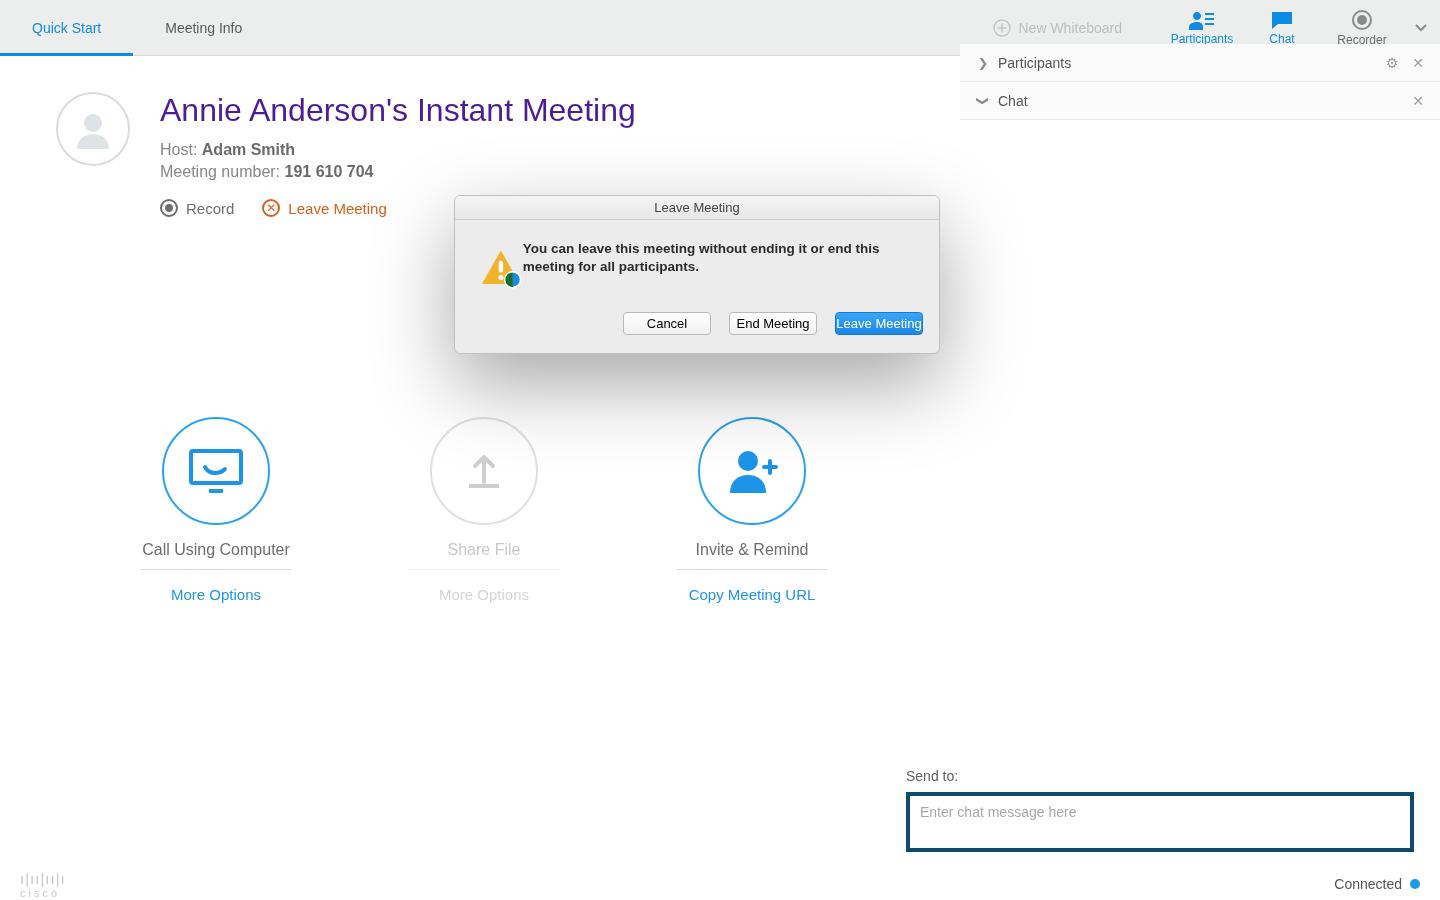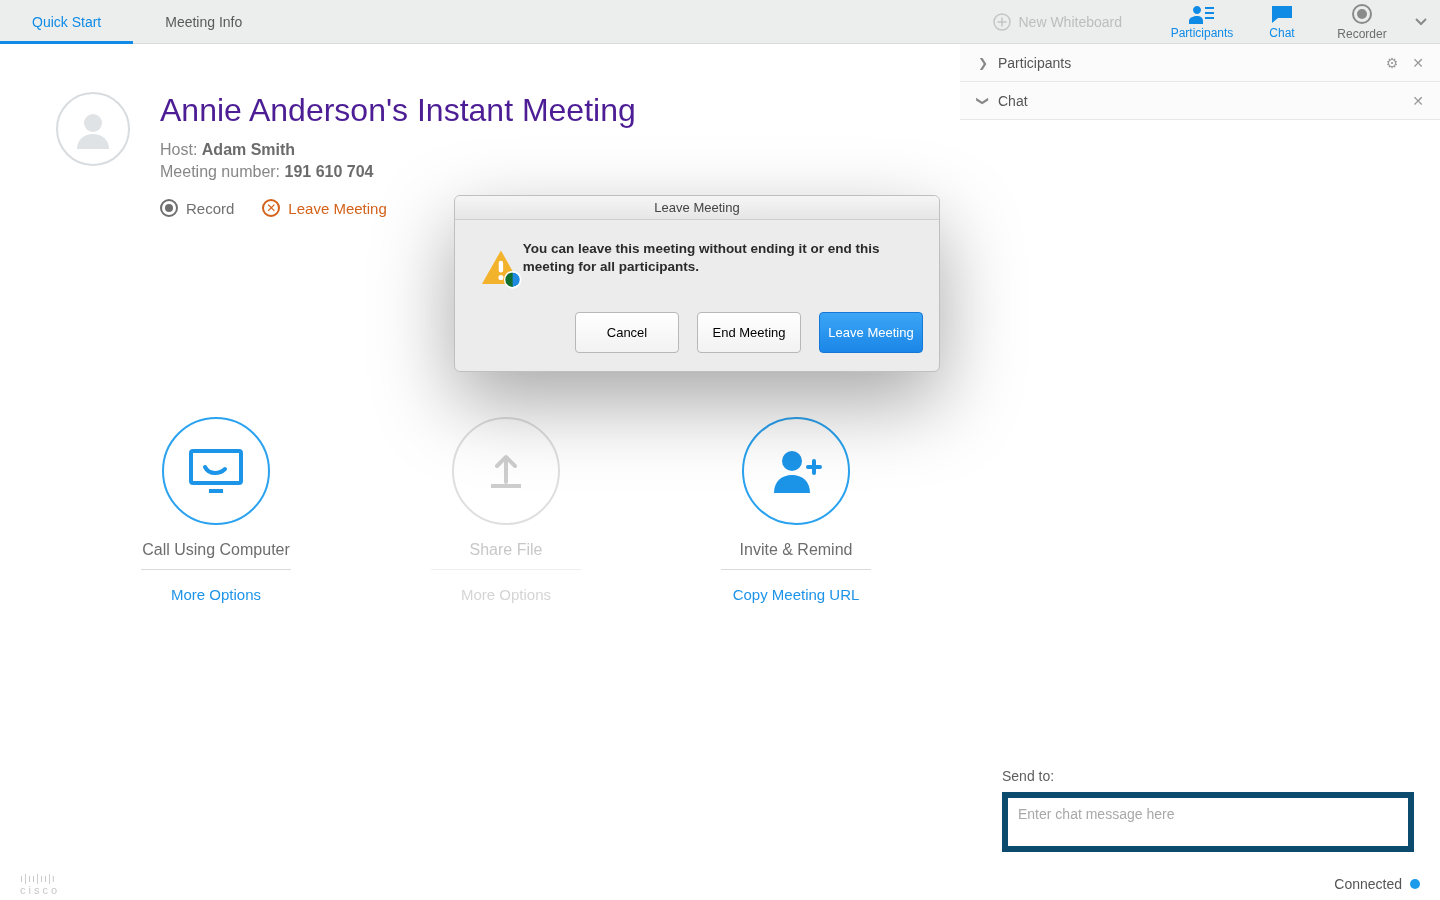--- a/index.html
+++ b/index.html
@@ -1,18 +1,18 @@
 <!DOCTYPE html>
 <html><head>
 <meta charset="utf-8">
 <style>
   * { box-sizing: border-box; margin: 0; padding: 0; font-family: -apple-system, BlinkMacSystemFont, "Helvetica Neue", Arial, sans-serif; }
   body { width: 1440px; height: 900px; background: #fff; overflow: hidden; position: relative; }
   
-  .topbar { width: 100%; height: 44px; background: #eceeee; border-bottom: 1px solid #d9dbdc; display: flex; align-items: stretch; }
+  .topbar { width: 100%; height: 56px; background: #eceeee; border-bottom: 1px solid #d9dbdc; display: flex; align-items: stretch; }
   .tab { padding: 0 32px; display: flex; align-items: center; font-size: 14px; color: #5a5a5a; cursor: pointer; position: relative; }
   .tab.active { color: #0f8be6; }
   .tab.active::after { content: ""; position: absolute; left: 0; right: 0; bottom: -1px; height: 3px; background: #0f8be6; }
   .nw-area { margin-left: auto; display: flex; align-items: center; color: #bdbdbd; font-size: 14px; gap: 8px; padding-right: 40px; cursor: pointer; }
   .panel-btn { width: 80px; display: flex; flex-direction: column; align-items: center; justify-content: center; font-size: 12px; cursor: pointer; }
   .panel-btn.blue { color: #0f8be6; }
   .panel-btn.gray { color: #6c6c6c; }
   .panel-btn svg { margin-bottom: 2px; }
   .chev { display: flex; align-items: center; padding: 0 12px; cursor: pointer; }
   
@@ -29,43 +29,43 @@
   .sub { color: #878787; font-size: 16px; margin-top: 12px; }
   .sub b { color: #6b6b6b; font-weight: 600; }
   .row-actions { margin-top: 18px; display: flex; gap: 28px; align-items: center; }
   .act { display: flex; align-items: center; gap: 8px; font-size: 15px; cursor: pointer; }
   .act.rec { color: #6f6f6f; }
   .act.leave { color: #d46119; }
   .circle-ic { width: 18px; height: 18px; border: 2px solid #6f6f6f; border-radius: 50%; display: inline-flex; align-items: center; justify-content: center; }
   .circle-ic .dot { width: 8px; height: 8px; background: #6f6f6f; border-radius: 50%; }
   .circle-x { width: 18px; height: 18px; border: 2px solid #d46119; border-radius: 50%; display: inline-flex; align-items: center; justify-content: center; color: #d46119; font-size: 12px; line-height: 1; }
   
-  .big-row { display: flex; gap: 110px; margin-top: 200px; margin-left: 70px; align-items: center; }
+  .big-row { display: flex; gap: 88px; margin-top: 200px; margin-left: 70px; align-items: center; }
   .big-col { display: flex; flex-direction: column; align-items: center; width: 180px; }
   .big-circle { width: 108px; height: 108px; border-radius: 50%; display: flex; align-items: center; justify-content: center; margin-bottom: 16px; }
   .bc-blue { border: 2px solid #2aa2ef; }
   .bc-gray { border: 2px solid #dcdcdc; }
   .big-label { color: #6d6d6d; font-size: 16px; padding-bottom: 10px; border-bottom: 1px solid #dadada; width: 150px; text-align: center; }
   .big-label.light { color: #c2c2c2; border-bottom-color: #eee; }
   .big-link { margin-top: 16px; font-size: 15px; color: #1e94e8; cursor: pointer; }
   .big-link.light { color: #d0d0d0; }
   
   .modal { position: absolute; top: 195px; left: 454px; width: 486px; background: #ececec; border: 1px solid #bfbfbf; border-radius: 6px; box-shadow: 0 30px 80px rgba(0,0,0,0.35); overflow: hidden; }
   .modal-title { height: 24px; background: linear-gradient(#f5f5f5,#e6e6e6); border-bottom: 1px solid #cfcfcf; text-align: center; font-size: 13px; color: #444; line-height: 24px; }
   .modal-body { padding: 20px 24px 8px 24px; display: flex; }
   .modal-txt { font-size: 13.5px; color: #2b2b2b; font-weight: 600; line-height: 1.35; }
   .modal-btns { display: flex; gap: 18px; justify-content: flex-end; padding: 8px 16px 18px 16px; }
-  .mbtn { font-size: 13px; padding: 12px 0; width: 104px; text-align: center; border-radius: 4px; border: 1px solid #b8b8b8; background: linear-gradient(#ffffff,#f2f2f2); cursor: pointer; }
+  .mbtn { font-size: 13px; padding: 3px 0; width: 88px; text-align: center; border-radius: 4px; border: 1px solid #b8b8b8; background: linear-gradient(#ffffff,#f2f2f2); cursor: pointer; }
   .mbtn.primary { background: linear-gradient(#3ba6f5,#1b86e7); border: 1px solid #1678d6; color: #fff; }
   
-  .chat-area { position: absolute; right: 26px; bottom: 44px; width: 412px; }
+  .chat-area { position: absolute; right: 26px; bottom: 44px; width: 508px; }
   .sendrow { display: flex; align-items: center; gap: 12px; margin-bottom: 8px; }
   .sendrow label { color: #5e5e5e; font-size: 14px; }
   .sel { flex: 1; border: 1px solid #c9c9c9; border-radius: 4px; height: 24px; font-size: 13px; padding: 0 8px; background: #fff; color: #333; display: flex; align-items: center; justify-content: space-between; cursor: pointer; }
-  .chatbox { width: 100%; height: 60px; border: 6px solid #0c4a6e; padding: 8px 10px; font-size: 14px; color: #333; resize: none; }
+  .chatbox { width: 100%; height: 60px; border: 4px solid #0c4a6e; padding: 8px 10px; font-size: 14px; color: #333; resize: none; }
   .chatbox::placeholder { color: #a8a8a8; }
   
   .footer { position: absolute; bottom: 0; left: 0; right: 0; height: 32px; display: flex; align-items: center; justify-content: space-between; padding: 0 20px; }
   .cisco { color: #c8c8c8; font-size: 11px; letter-spacing: 2px; }
   .conn { display: flex; align-items: center; gap: 8px; color: #555; font-size: 14px; }
   .conn .bdot { width: 10px; height: 10px; border-radius: 50%; background: #1b9be9; }
 </style>
 </head>
 <body>
 
@@ -212,20 +212,20 @@
 
 <div class="chat-area">
   <div class="sendrow">
     <label>Send to:</label>
   </div>
   <textarea class="chatbox" placeholder="Enter chat message here" style=""></textarea>
 </div>
 
 <div class="footer">
   <div class="cisco">
-    <div style="font-size:11px;letter-spacing:1px">ı|ıı|ıı|ı</div>
+    <div style="font-size:15px;letter-spacing:1px">ı|ıı|ıı|ı</div>
     <div style="letter-spacing:3px">cisco</div>
   </div>
   <div class="conn">
     <span>Connected</span>
     <span class="bdot"></span>
   </div>
 </div>
 
 </body></html>

